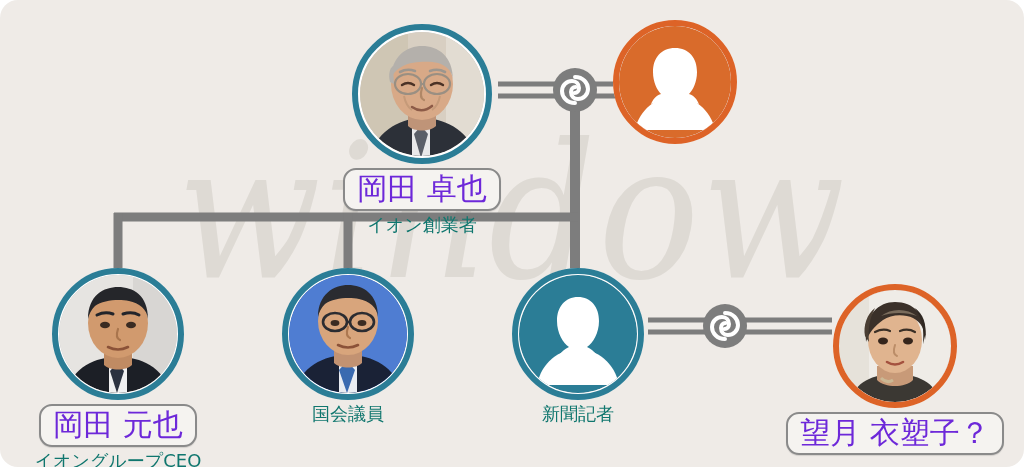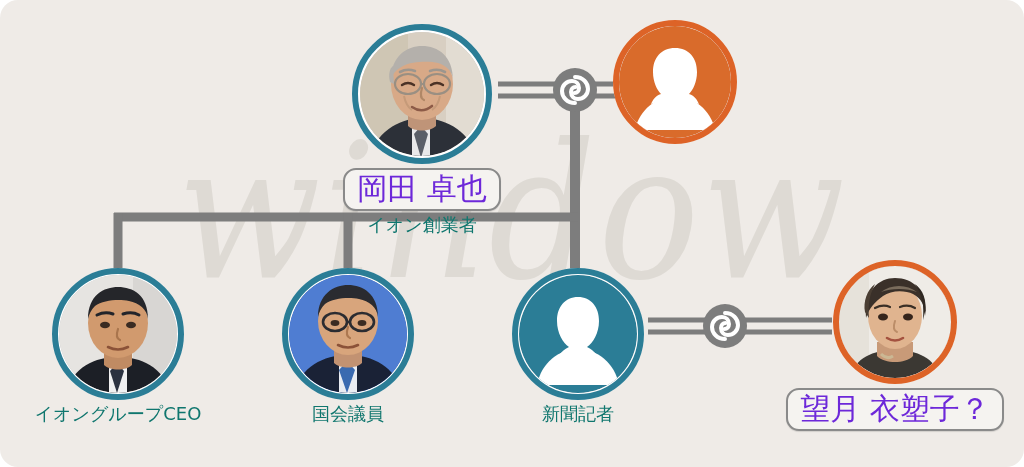--- a/index.html
+++ b/index.html
@@ -236,20 +236,21 @@
             <path d="M64 39 q9 -3 16 1" stroke="#22242a" stroke-width="3" fill="none" stroke-linecap="round"></path>
             <ellipse cx="46" cy="50" rx="5" ry="3.2" fill="#3a2b22"></ellipse>
             <ellipse cx="72" cy="50" rx="5" ry="3.2" fill="#3a2b22"></ellipse>
             <path d="M59 54 q-3 9 2 11" stroke="#a9754d" stroke-width="2.2" fill="none" stroke-linecap="round"></path>
             <path d="M49 72 q10 5 20 0" stroke="#8b5238" stroke-width="2.6" fill="none" stroke-linecap="round"></path>
           </g>
         </svg>
       </div>
       <div class="avatar-ring ring-teal"></div>
     </div>
+    <div class="plate">岡田 元也</div>
     <div class="role">イオングループCEO</div>
   </div>
 
   <div class="node" style="left:248px; top:268px; width:200px;">
     <div class="avatar-wrap" style="width:132px;height:132px;">
       <div class="avatar-img" style="left:7px;top:7px;width:118px;height:118px;">
         <svg width="118" height="118" viewBox="0 0 118 118">
           <defs>
               <clipPath id="cC2">
                 <circle cx="59" cy="59" r="59"></circle>
@@ -286,21 +287,21 @@
           <circle cx="59" cy="59" r="59" fill="#2b7d96"></circle>
           <path d="M59 22 C72 22 80 32 80 46 C80 58 74 68 68 72 C76 76 80 82 82 88 C72 80 64 78 59 78 C54 78 46 80 36 88 C38 82 42 76 50 72 C44 68 38 58 38 46 C38 32 46 22 59 22 Z" fill="#ffffff"></path>
           <path d="M59 74 C78 74 96 88 100 110 L18 110 C22 88 40 74 59 74 Z" fill="#ffffff"></path>
         </svg>
       </div>
       <div class="avatar-ring ring-teal"></div>
     </div>
     <div class="role">新聞記者</div>
   </div>
 
-  <div class="node" style="left:785px; top:260px; width:220px;">
+  <div class="node" style="left:785px; top:284px; width:220px;">
     <div class="avatar-wrap" style="width:124px;height:124px;">
       <div class="avatar-img" style="left:6px;top:6px;width:112px;height:112px;">
         <svg width="112" height="112" viewBox="0 0 112 112">
           <defs>
               <clipPath id="cC3s">
                 <circle cx="56" cy="56" r="56"></circle>
               </clipPath>
             </defs>
           <g clip-path="url(#cC3s)">
             <rect width="112" height="112" fill="#efece7"></rect>

